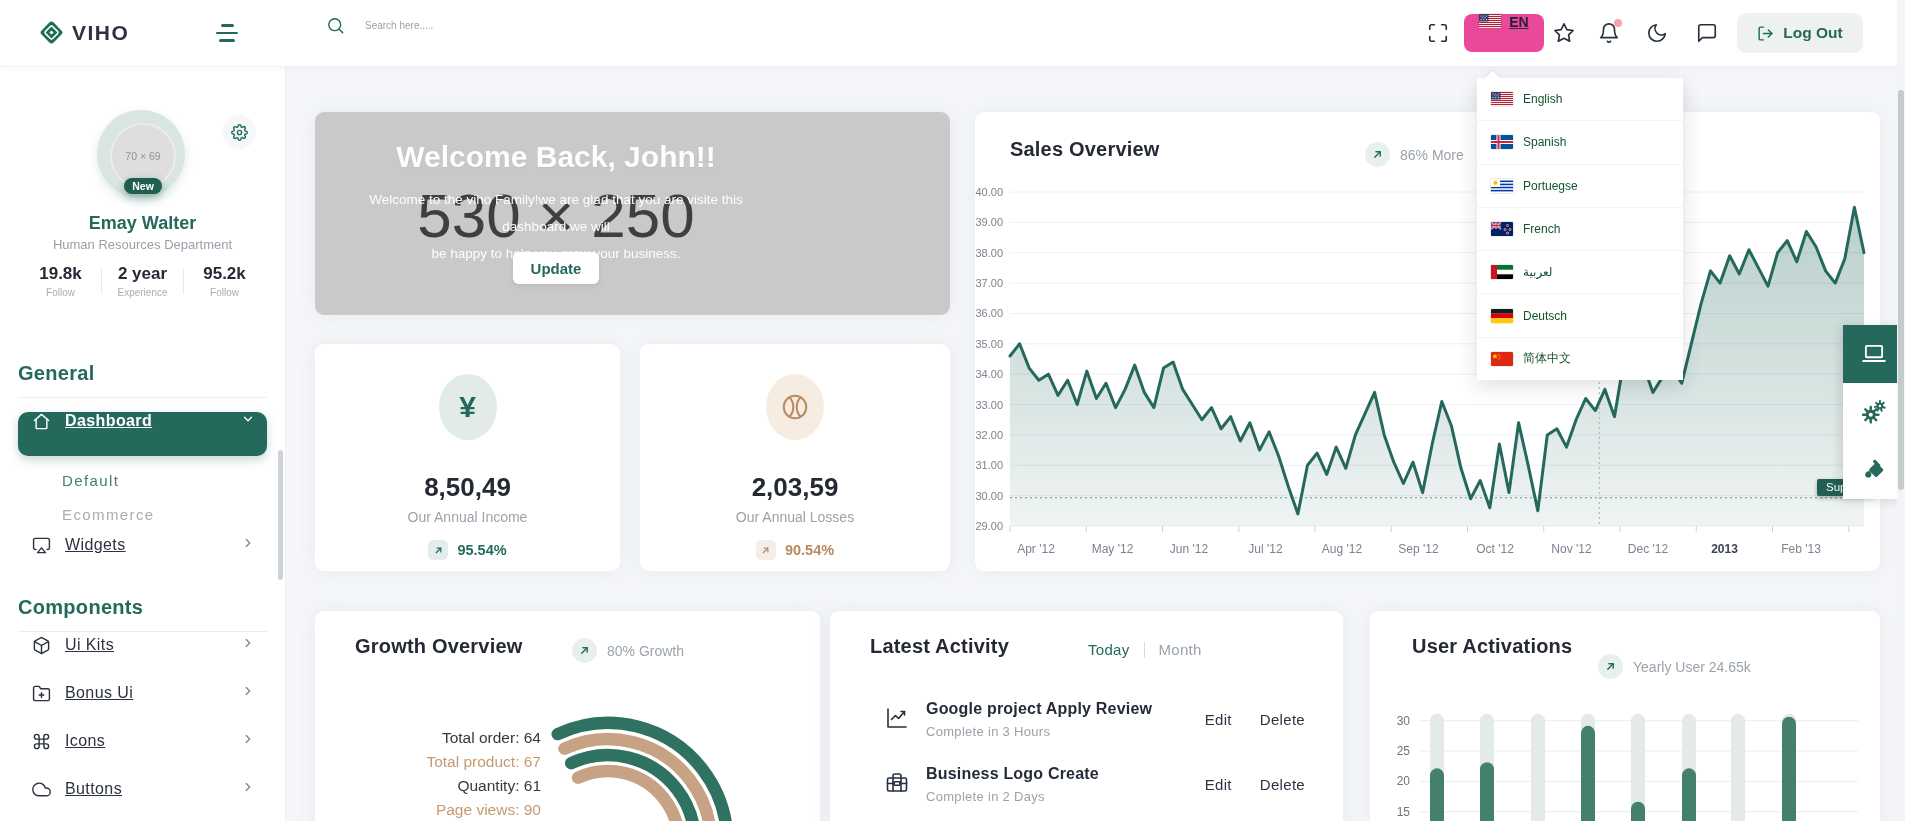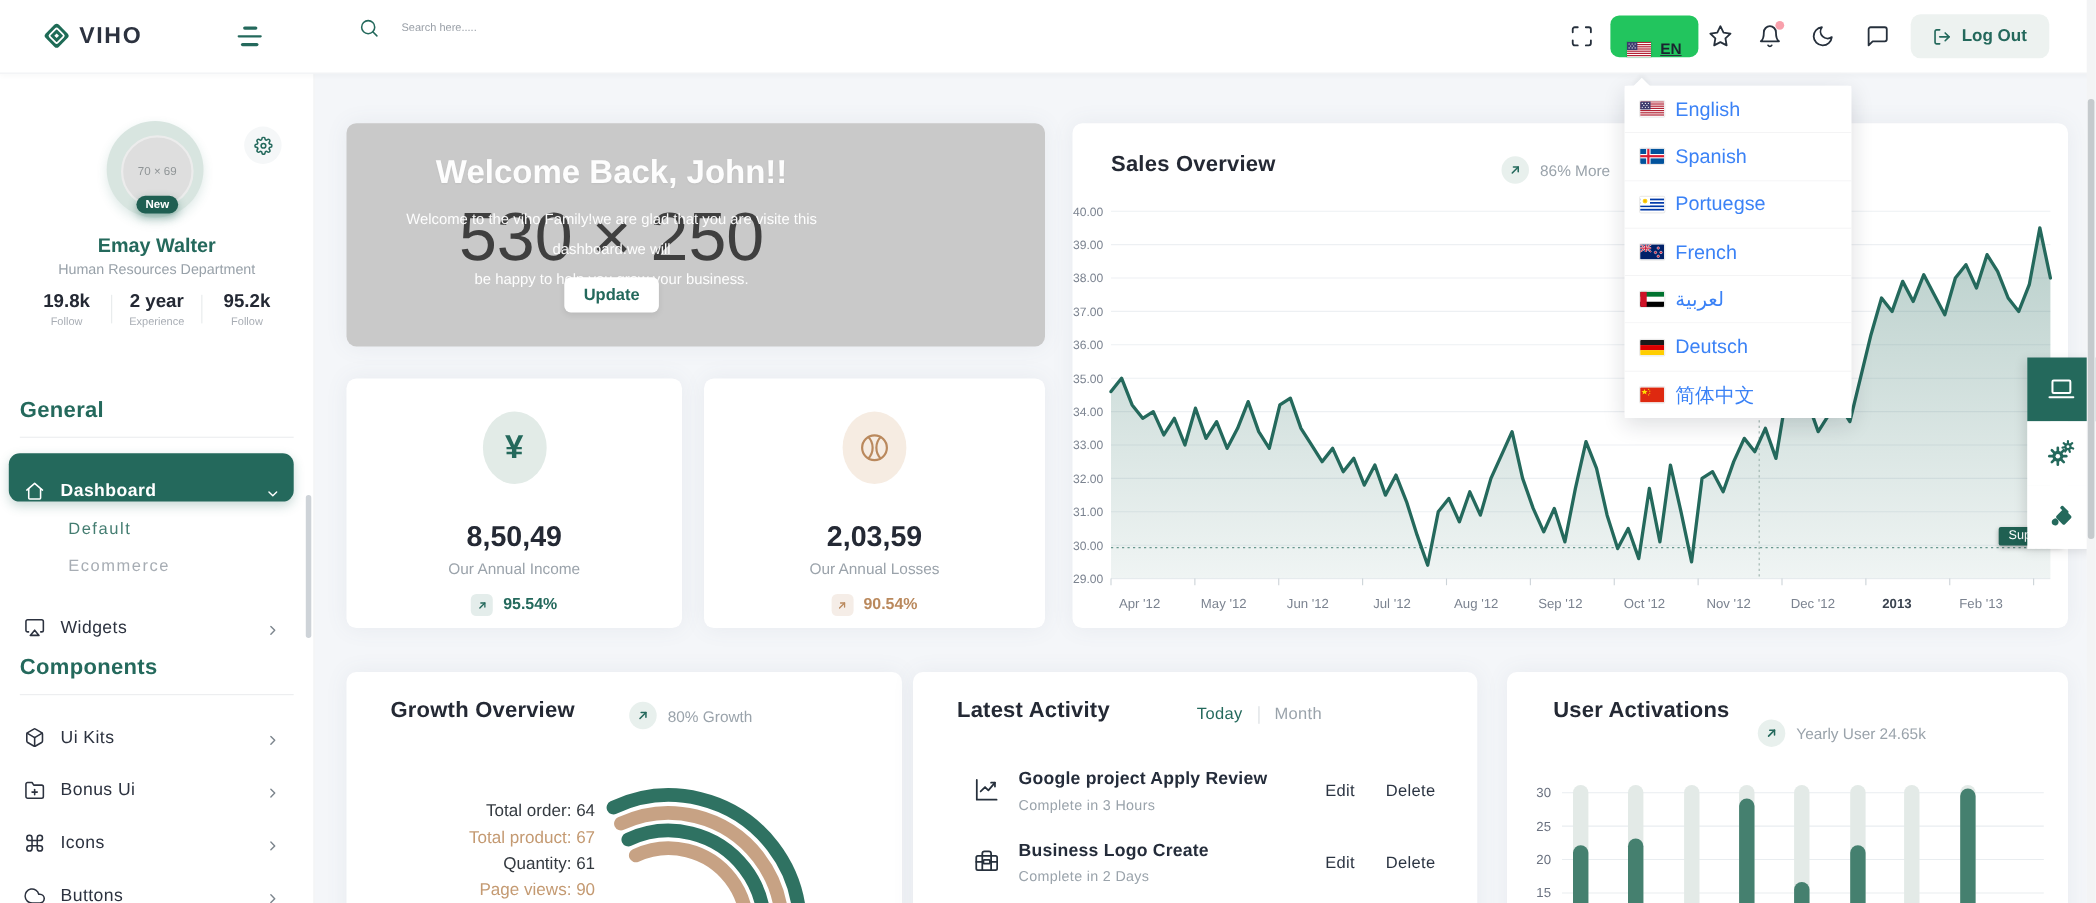--- a/index.html
+++ b/index.html
@@ -13,50 +13,50 @@
   #hamburger i:nth-child(1){width:13px;}
   #hamburger i:nth-child(2){width:22px;}
   #hamburger i:nth-child(3){width:16px;}
   .search-wrap{position:absolute;left:326px;top:16px;display:flex;align-items:center;gap:18px;}
   .search-wrap .icn{width:19px;height:19px;color:#24695c;}
   .search-wrap input{border:0;outline:0;font-size:10px;color:#2c323f;background:transparent;width:300px;font-family:inherit;}
   .search-wrap input::placeholder{color:#9aa0a8;}
   .hicon{position:absolute;top:22px;width:22px;height:22px;color:#26303c;cursor:pointer;}
   .hicon svg{width:22px;height:22px;}
   #bell-dot{position:absolute;right:-2px;top:-3px;width:8px;height:8px;border-radius:50%;background:#f9a0ac;}
-  #en-chip{position:absolute;left:1464px;top:14px;width:80px;height:38px;border-radius:8px;background:#22c55e;display:flex;align-items:flex-end;justify-content:center;gap:8px;cursor:pointer;text-decoration:underline;}
+  #en-chip{position:absolute;left:1464px;top:14px;width:80px;height:38px;border-radius:8px;background:#ec4899;display:flex;align-items:flex-start;justify-content:center;gap:8px;cursor:pointer;text-decoration:underline;}
   #en-chip .code{font-size:14px;font-weight:bold;color:#1b2430;}
   .flag{display:inline-block;width:22px;height:14px;border-radius:1px;overflow:hidden;box-shadow:0 0 0 1px rgba(0,0,0,.08);flex:none;}
   .flag svg{display:block;}
   #logout-btn{position:absolute;left:1737px;top:13px;height:40px;width:126px;border-radius:9px;background:#edf2f0;display:flex;align-items:center;justify-content:center;gap:9px;color:#24695c;font-size:15.5px;font-weight:bold;cursor:pointer;}
   #logout-btn svg{width:17px;height:17px;}
   
   #language-menu{position:absolute;left:1477px;top:78px;width:206px;background:#fff;border-radius:3px;box-shadow:0 6px 20px rgba(20,30,40,.14);z-index:60;}
   #language-menu .caret{position:absolute;left:10px;top:-5px;width:11px;height:11px;background:#fff;transform:rotate(45deg);box-shadow:-2px -2px 4px rgba(20,30,40,.05);}
   .lang-item{height:42.3px;display:flex;align-items:center;padding-left:14px;gap:10px;border-bottom:1px solid #f4f4f5;cursor:pointer;background:#fff;position:relative;}
   .lang-item:last-child{border-bottom:0;}
-  .lang-label{font-size:18px;color:#3b82f6;}
+  .lang-label{font-size:12px;color:#14532d;}
   
   #sidebar{position:absolute;left:0;top:66px;width:285px;height:755px;background:#fff;border-right:1px solid #eef0f2;z-index:30;}
   #gear-btn{position:absolute;left:222px;top:49px;width:34px;height:34px;border-radius:50%;background:#f5f7f8;display:flex;align-items:center;justify-content:center;color:#24695c;cursor:pointer;}
   #gear-btn svg{width:17px;height:17px;}
   #avatar-outer{position:absolute;left:97px;top:44px;width:88px;height:88px;border-radius:50%;background:#d8e5e0;box-shadow:0 4px 10px rgba(36,105,92,.15);cursor:pointer;}
   #avatar-inner{position:absolute;left:13px;top:13px;width:62px;height:62px;border-radius:50%;background:#dedede;border:2px solid #ececec;display:flex;align-items:center;justify-content:center;font-size:10.5px;color:#8f9496;}
   #new-badge{position:absolute;left:124px;top:112px;min-width:24px;padding:2px 7px;border-radius:9px;background:#1f5f52;color:#fff;font-size:10.5px;font-weight:bold;text-align:center;box-shadow:0 3px 8px rgba(36,105,92,.45);}
   #profile-name{position:absolute;left:0;top:147px;width:285px;text-align:center;font-size:18px;font-weight:bold;color:#24695c;cursor:pointer;}
   #profile-role{position:absolute;left:0;top:171px;width:285px;text-align:center;font-size:13px;color:#98a1a9;}
   #profile-stats{position:absolute;left:20px;top:198px;width:245px;display:flex;}
   #profile-stats .col{flex:1;text-align:center;}
   #profile-stats .val{font-size:17px;font-weight:bold;color:#242934;}
   #profile-stats .lbl{font-size:10px;color:#a8adb4;margin-top:3px;}
   #profile-stats .sep{width:1px;background:#e7eaec;margin:4px 0;}
   #sidebar-menu{position:absolute;left:0;top:296px;width:285px;}
   .menu-heading{font-size:20px;font-weight:bold;color:#24695c;margin:0 0 0 18px;letter-spacing:.3px;}
   .menu-divider{height:1px;background:#ebedef;margin:12px 18px 0 18px;}
-  .menu-item{height:44px;margin:4px 18px 0 8px;display:flex;align-items:flex-end;gap:14px;padding:0 12px 0 14px;border-radius:10px;cursor:pointer;color:#2c323f;}
+  .menu-item{height:44px;margin:4px 18px 0 18px;display:flex;align-items:flex-start;gap:14px;padding:0 12px 0 14px;border-radius:10px;cursor:pointer;color:#2c323f;text-decoration:underline;}
   .menu-item .mi-icon{width:19px;height:19px;flex:none;color:#2c323f;}
   .menu-item .mi-label{font-size:16px;letter-spacing:.4px;flex:1;}
   .menu-item .mi-arrow{width:14px;height:14px;color:#7c858d;}
   .menu-item.active{background:#24695c;color:#fff;box-shadow:0 4px 10px rgba(36,105,92,.25);margin-top:14px;}
   .menu-item.active .mi-icon,.menu-item.active .mi-arrow{color:#fff;}
   .menu-item.active .mi-label{font-weight:bold;}
   .submenu{padding:8px 0 0 0;}
   .submenu-item{height:34px;line-height:34px;padding-left:62px;font-size:15px;letter-spacing:1.4px;color:#a7adb4;cursor:pointer;}
   .submenu-item.on{color:#447d71;}
   #sb-scroll{position:absolute;right:2px;top:384px;width:5px;height:130px;border-radius:3px;background:#ced3d8;cursor:pointer;}

